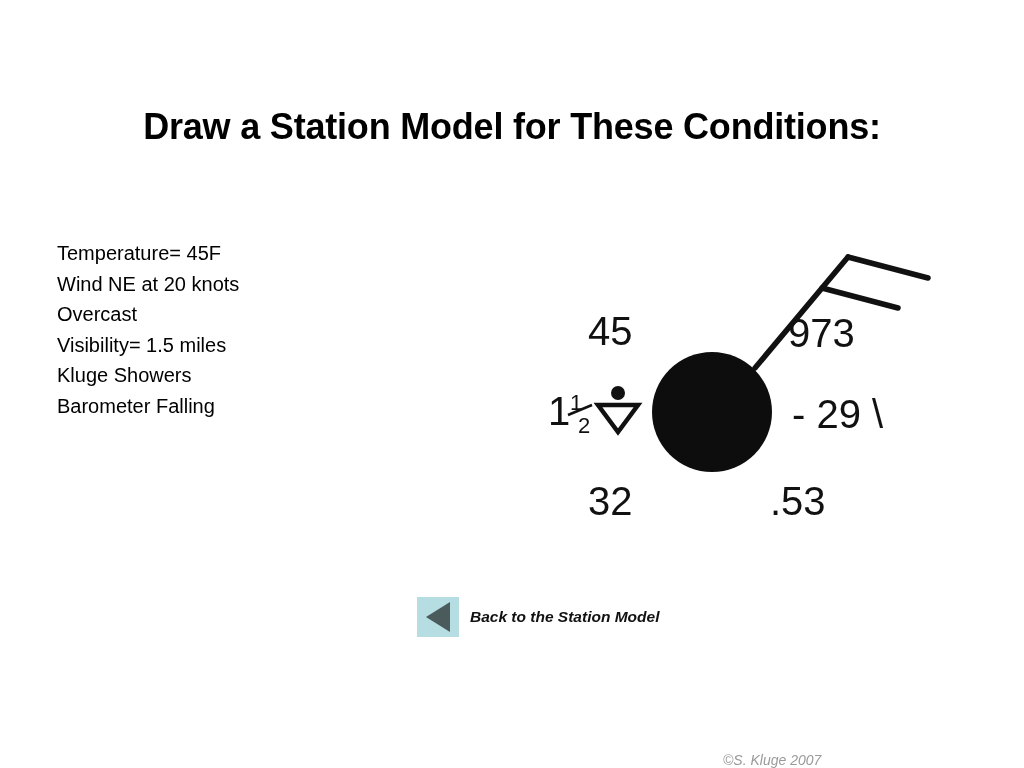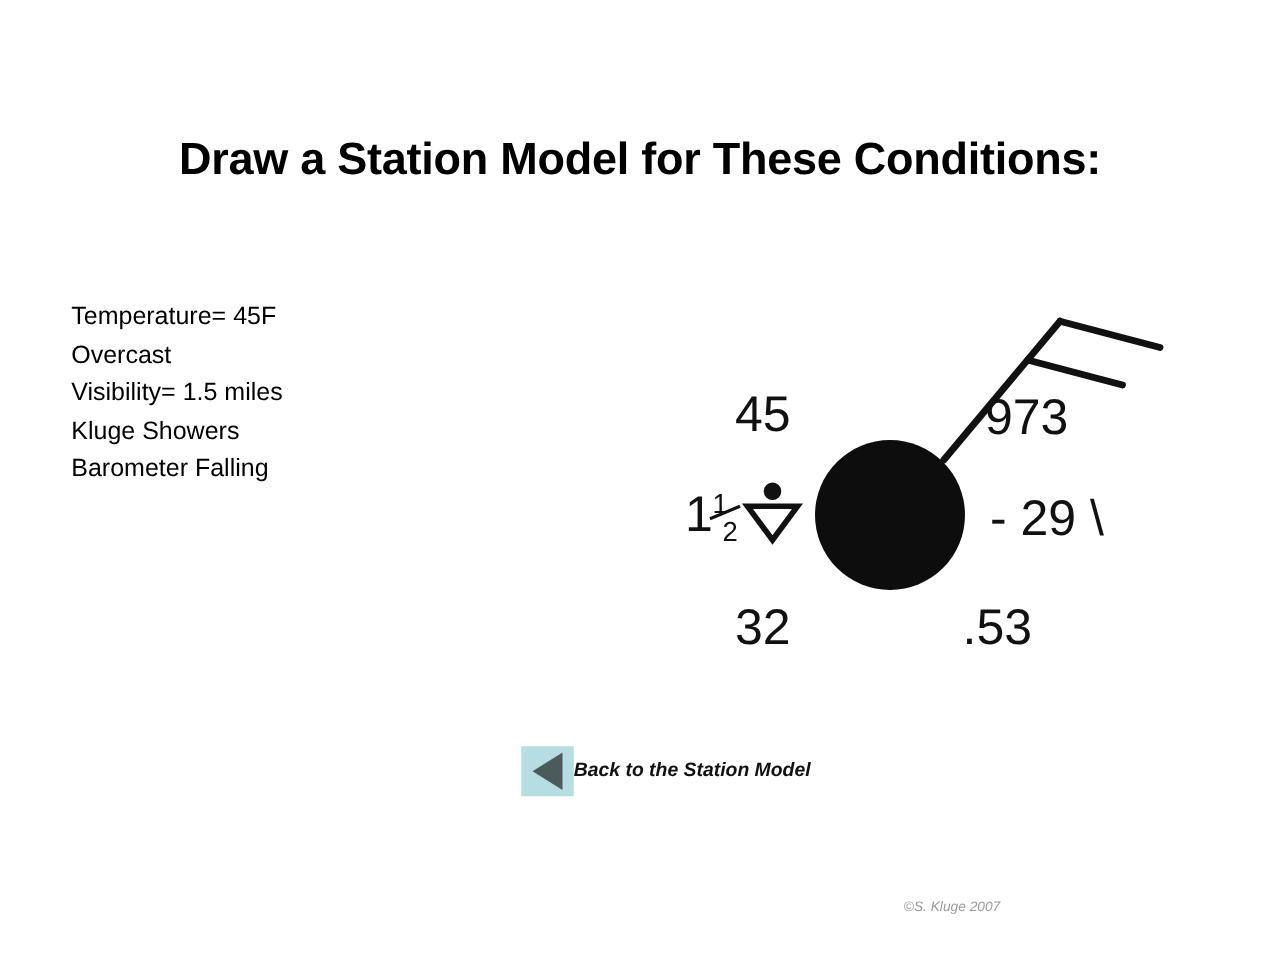--- a/index.html
+++ b/index.html
@@ -84,48 +84,49 @@
     justify-content: center;
   }
   .back-btn .tri {
     width: 0;
     height: 0;
     border-top: 15px solid transparent;
     border-bottom: 15px solid transparent;
     border-right: 24px solid #4b5b5c;
   }
   .back-label {
-    margin-left: 0;
+    margin-left: 11px;
     font-size: 15.5px;
     font-style: italic;
     font-weight: bold;
     color: #111111;
     white-space: nowrap;
   }
 
   
   .footer-credit {
     position: absolute;
     left: 723px;
-    top: 720px;
-    font-size: 11px;
+    top: 752px;
+    font-size: 14px;
     font-style: italic;
     color: #9a9a9a;
     white-space: nowrap;
   }
 </style>
 </head>
 <body>
 
 <div class="slide">
 
   <div class="slide-title">Draw a Station Model for These Conditions:</div>
 
   <div class="conditions">
     <div class="cond-line">Temperature= 45F</div>
+    <div class="cond-line">Wind NE at 20 knots</div>
     <div class="cond-line">Overcast</div>
     <div class="cond-line">Visibility= 1.5 miles</div>
     <div class="cond-line">Kluge Showers</div>
     <div class="cond-line">Barometer Falling</div>
   </div>
 
   <div class="station-model">
     <svg width="420" height="300" viewBox="0 0 420 300" xmlns="http://www.w3.org/2000/svg">
 
       <circle cx="182" cy="177" r="60" fill="#0d0d0d"></circle>

